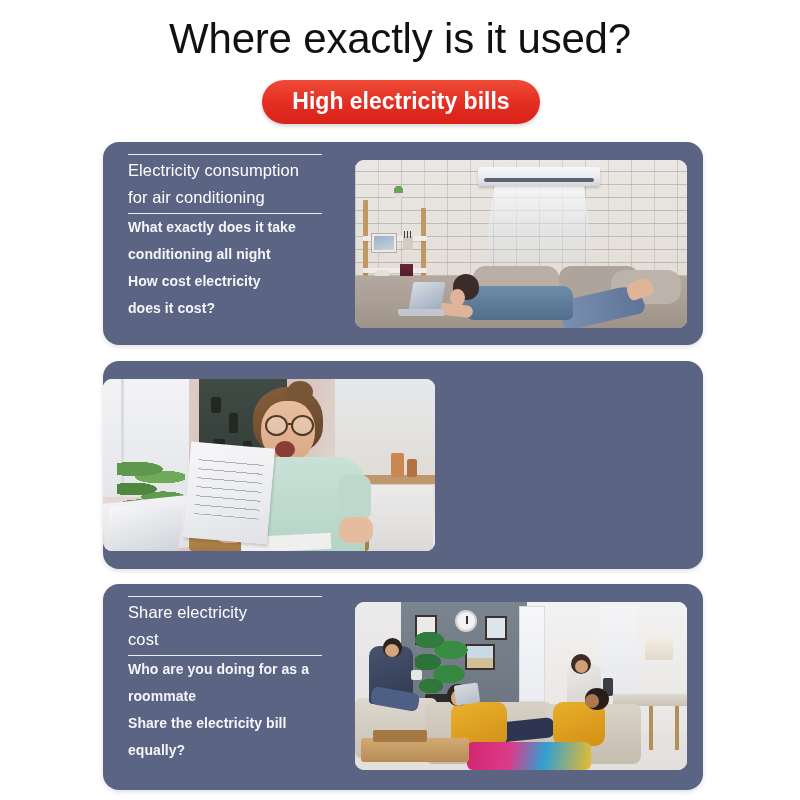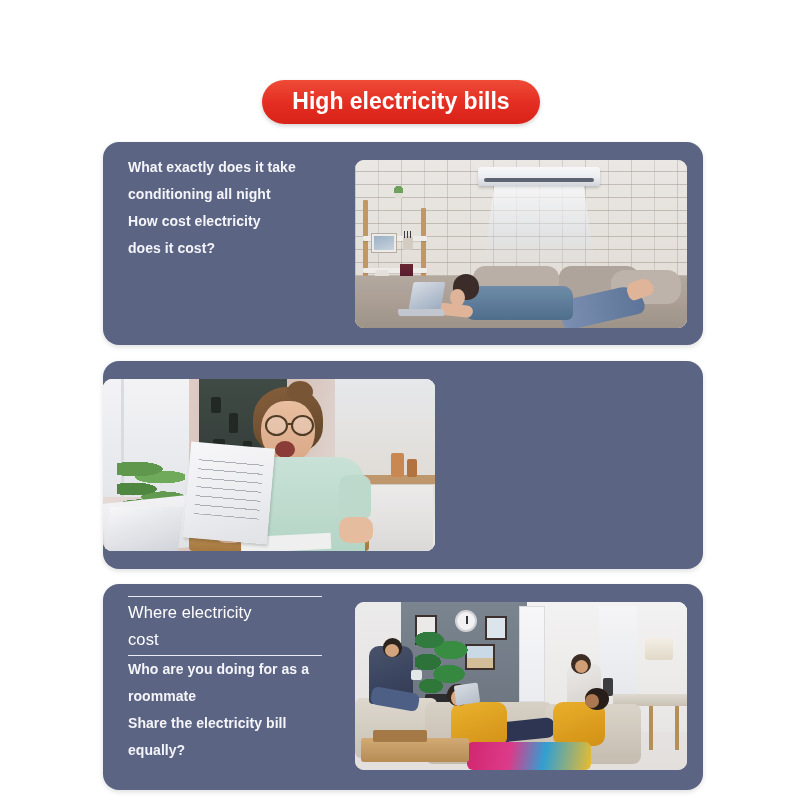--- a/index.html
+++ b/index.html
@@ -304,29 +304,34 @@
   .p3-lamp { left: 290px; top: 36px; width: 28px; height: 22px; background: linear-gradient(180deg,#fbf6ea,#e9e0cc); border-radius: 3px; }
   .p3-vase2 { left: 248px; top: 76px; width: 10px; height: 18px; background: #3b3b3b; border-radius: 2px; }
 
   .tint { inset: 0; background: rgba(90,100,130,0.05); }
 </style>
 </head>
 <body>
 
 <div class="page">
 
+  <div class="headline">Where exactly is it used?</div>
 
   <div class="pill-wrap">
     <span class="pill">High electricity bills</span>
   </div>
 
   <div class="cards">
 
     <div class="card card-1">
       <div class="card-text">
+        <div class="card-title">
+          <span>Electricity consumption</span><br>
+          <span>for air conditioning</span>
+        </div>
         <div class="card-body">
           <span class="ln">What exactly does it take</span>
           <span class="ln">conditioning all night</span>
           <span class="ln">How cost electricity</span>
           <span class="ln">does it cost?</span>
         </div>
       </div>
       <div class="photo">
         <div class="layer p1-wall"></div>
         <div class="layer p1-wall2"></div>
@@ -393,21 +398,21 @@
         <div class="layer p2-hand1"></div>
         <div class="layer p2-hand2"></div>
         <div class="layer p2-paper"></div>
         <div class="layer tint"></div>
       </div>
     </div>
 
     <div class="card card-3">
       <div class="card-text">
         <div class="card-title">
-          <span>Where electricity</span><br>
+          <span>Share electricity</span><br>
           <span>cost</span>
         </div>
         <div class="card-body">
           <span class="ln">Who are you doing for as a</span>
           <span class="ln">roommate</span>
           <span class="ln">Share the electricity bill</span>
           <span class="ln">equally?</span>
         </div>
       </div>
       <div class="photo">

